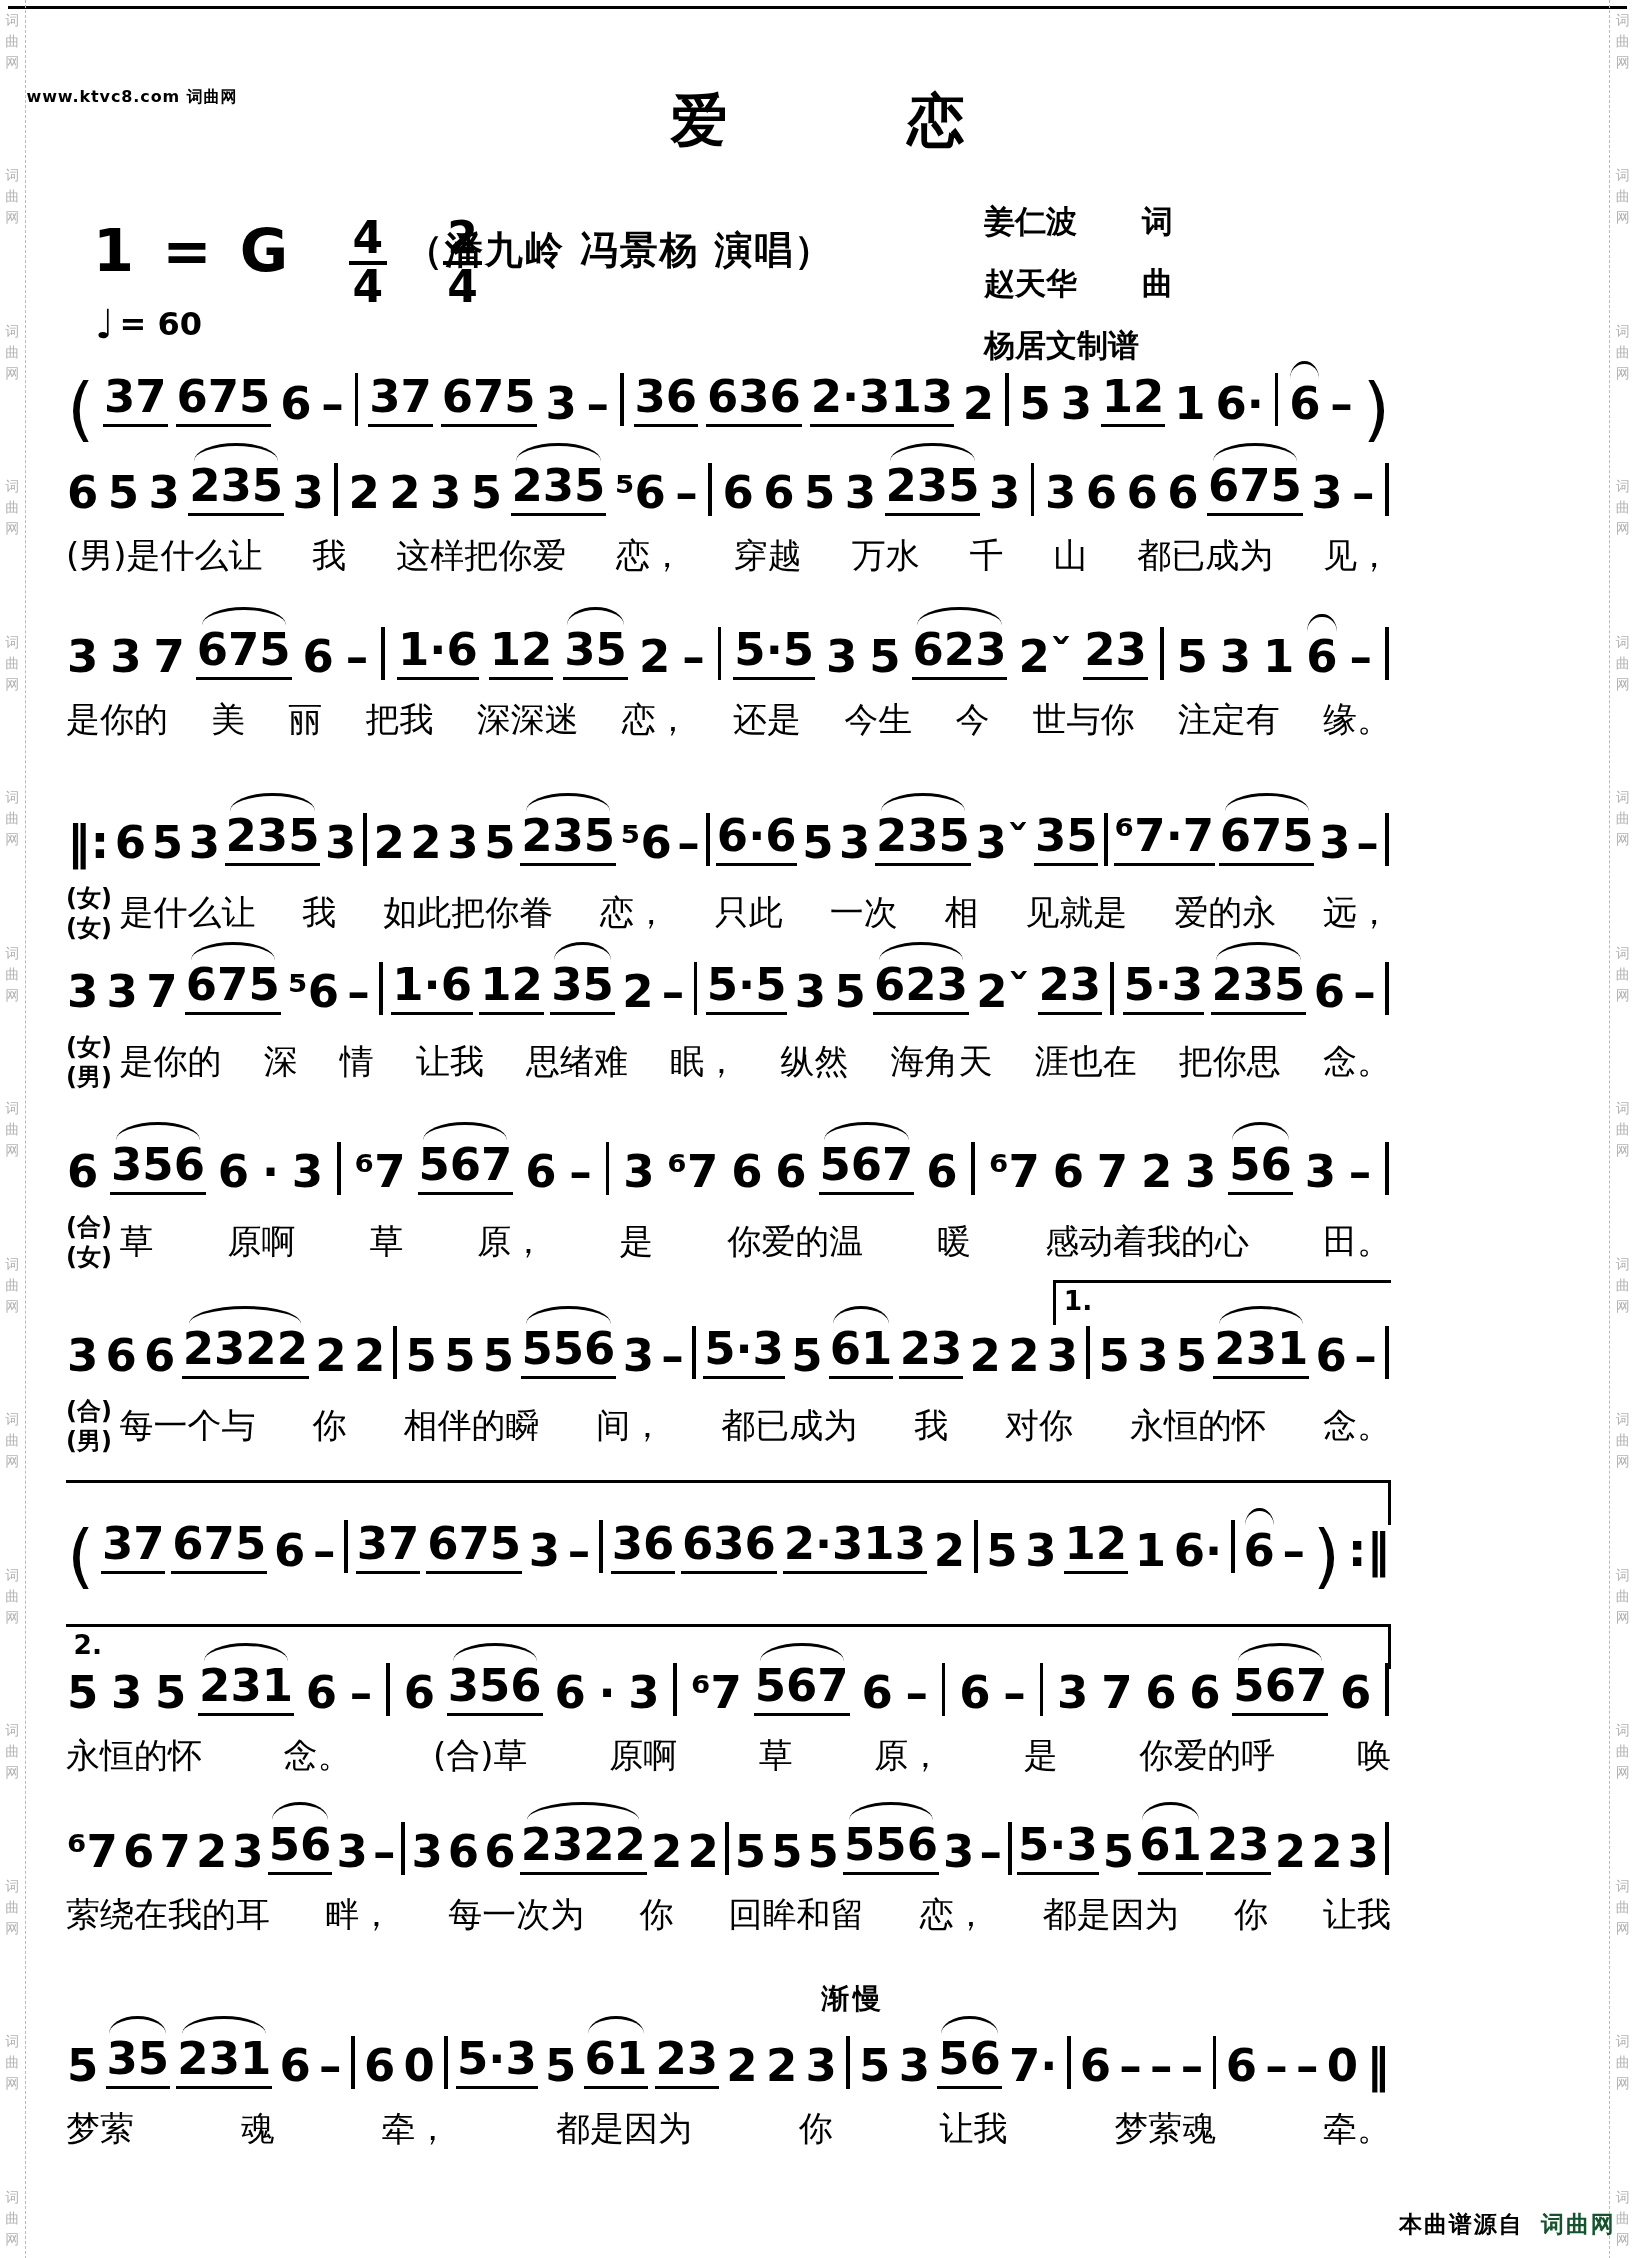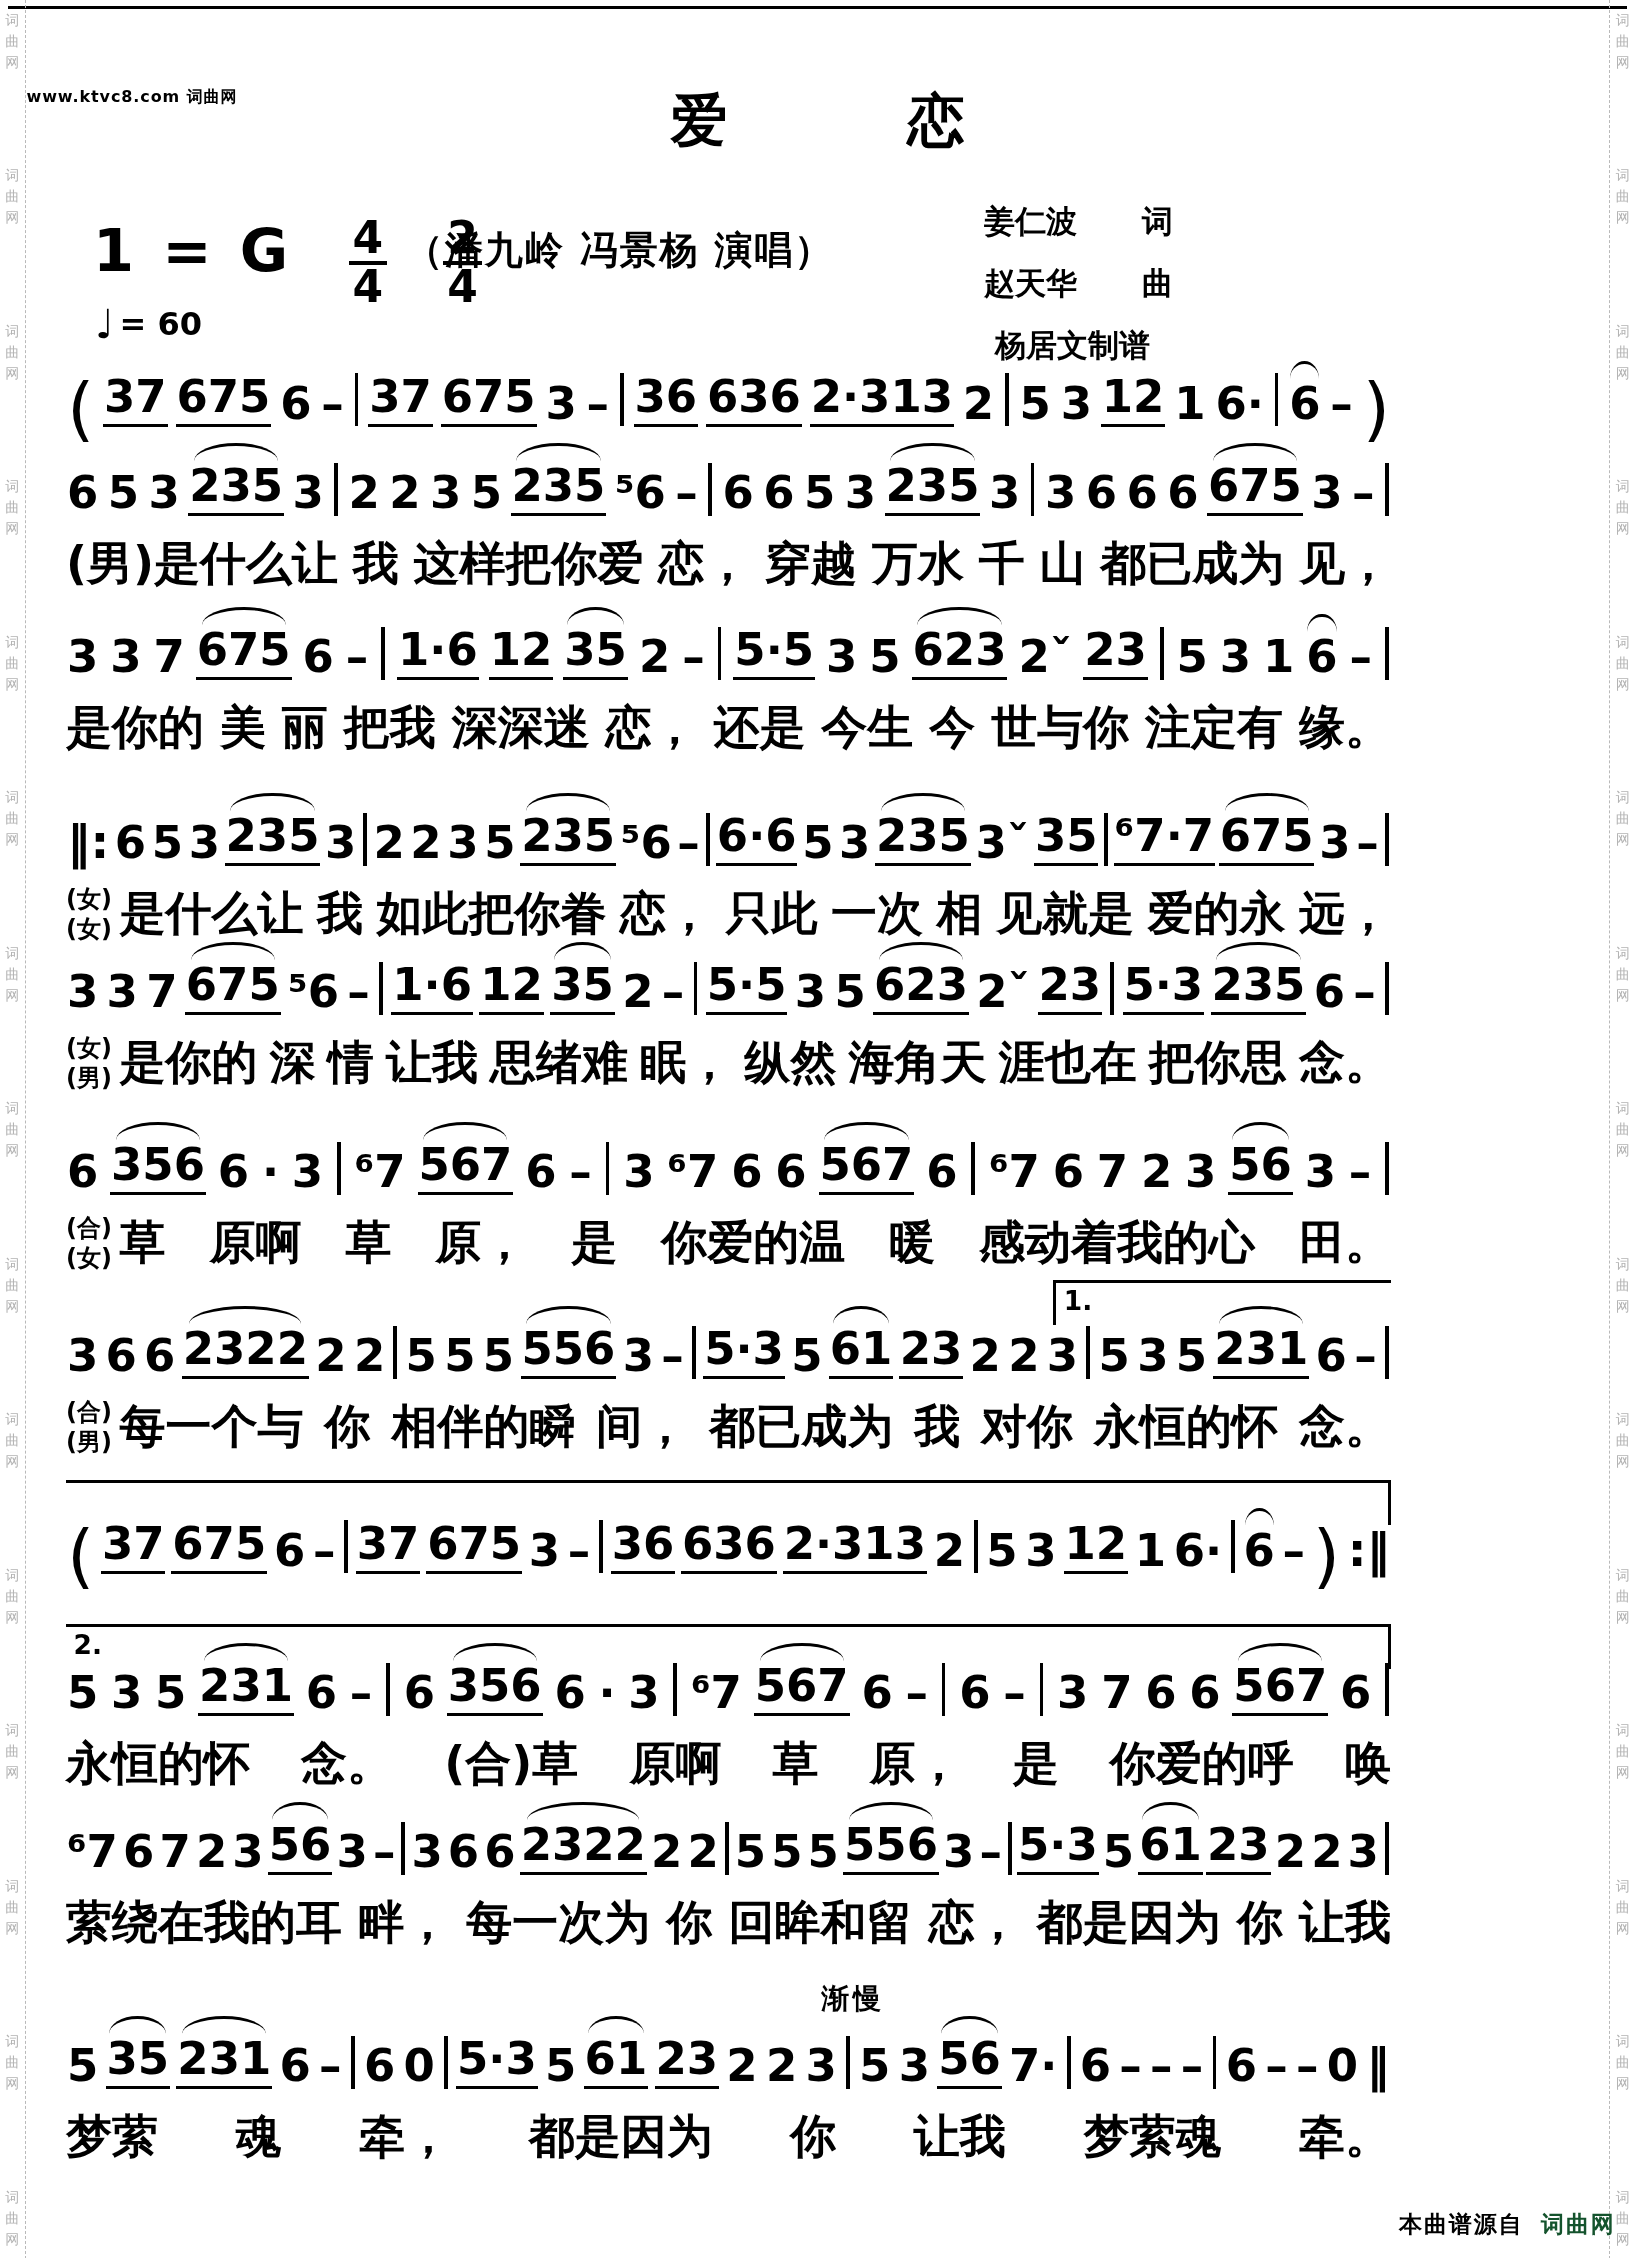--- a/index.html
+++ b/index.html
@@ -21,37 +21,37 @@
   .key-main{font-size:59px;font-weight:bold;letter-spacing:3.8px;}
   .frac{display:inline-flex;flex-direction:column;align-items:center;margin-left:24.6px;font-size:44px;line-height:1.02;}
   .frac .num{border-bottom:4.7px solid #000;padding:0 3.8px;}
   .frac .den{padding:0 3.8px;}
   .tempo{left:95px;top:301px;font-size:32px;font-weight:bold;display:flex;align-items:center;gap:5.7px;}
   .tempo .nglyph{font-size:40px;}
   .singers{left:405px;top:225px;font-size:38px;font-weight:bold;letter-spacing:1.9px;}
   .credits{left:984px;top:201px;width:189px;display:flex;flex-direction:column;gap:20px;
            font-size:31px;font-weight:bold;}
   .credit-row{display:flex;justify-content:space-between;}
-  .credit-row.single{justify-content:flex-start;margin-left:11px;}
+  .credit-row.single{justify-content:flex-start;}
   
   .system{position:absolute;left:66px;width:1325px;}
   .note-row{display:flex;justify-content:space-between;align-items:flex-end;width:100%;
             font-size:45px;font-weight:bold;line-height:1.05;white-space:nowrap;}
   .tok{position:relative;padding:0 0.9px;}
   .beam{border-bottom:3.8px solid #000;padding-bottom:3.8px;}
   .arc::before{content:'';position:absolute;left:6%;right:6%;top:-19px;height:15px;
                border-top:3.8px solid #000;border-radius:50% 50% 0 0 / 100% 100% 0 0;}
   .bar{width:3.8px;height:53px;background:#000;margin:0 1.9px;align-self:center;}
   .paren{font-size:70px;font-weight:400;line-height:.8;transform:translateY(9.5px);}
   .bigbar{font-size:47px;font-weight:bold;}
   .dash{font-weight:bold;}
   .lyr-wrap{display:flex;align-items:center;margin-top:17px;}
   .labels{display:flex;flex-direction:column;justify-content:center;font-size:24px;font-weight:bold;
           line-height:1.25;margin-right:7.6px;white-space:nowrap;}
-  .lyr-row{display:flex;justify-content:space-between;flex:1;font-size:46px;font-weight:bold;white-space:nowrap;}
+  .lyr-row{display:flex;justify-content:space-between;flex:1;font-size:34px;font-weight:normal;white-space:nowrap;}
   .volta{position:absolute;top:-45px;right:0;left:74.5%;height:42px;border-top:3.8px solid #000;border-left:3.8px solid #000;}
   .volta-label{font-size:26.5px;font-weight:bold;padding:1.9px 0 0 7.6px;display:inline-block;}
   .overline{position:absolute;top:-38px;left:0;right:0;height:42px;border-top:3.8px solid #000;border-right:3.8px solid #000;}
   .tempo-mark{position:absolute;top:-55px;left:57%;font-size:28px;font-weight:bold;letter-spacing:3.8px;}
   
   .footer-src{left:1399px;top:2209px;font-size:23px;font-weight:bold;letter-spacing:1.9px;}
   .footer-brand{left:1541px;top:2209px;font-size:23px;font-weight:bold;letter-spacing:1.9px;}
 </style>
 </head>
 <body>

